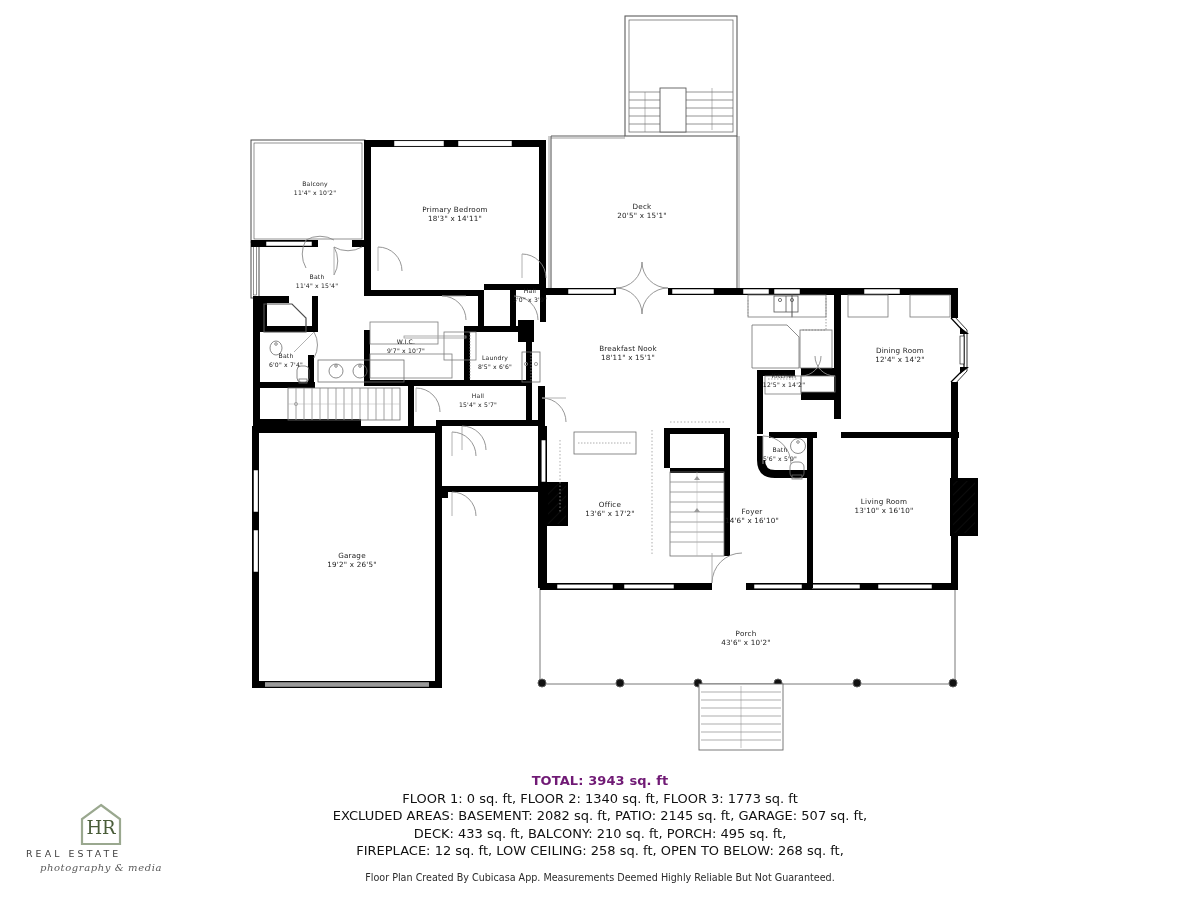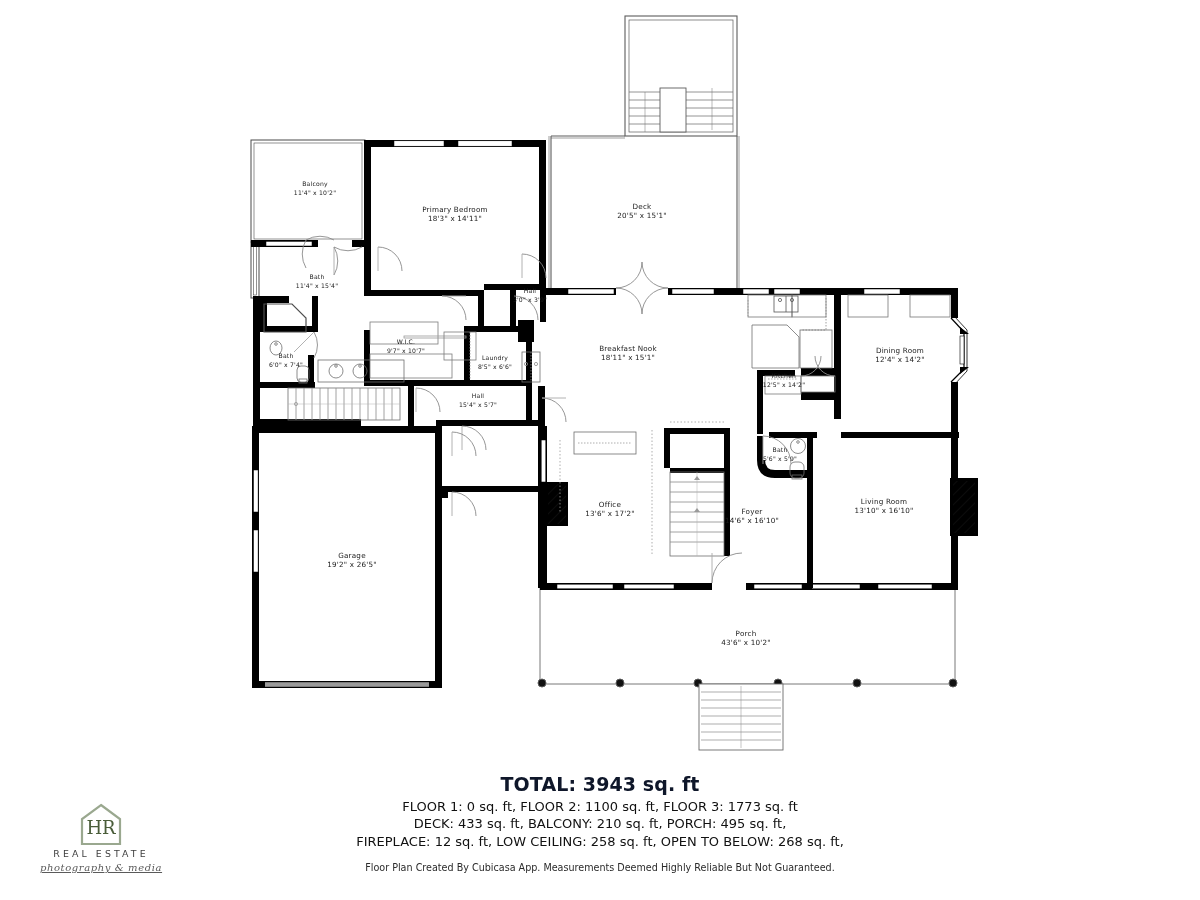--- a/index.html
+++ b/index.html
@@ -16,34 +16,34 @@
   .rmlabel{font-family:"DejaVu Sans","Liberation Sans",sans-serif;font-size:7.2px;fill:#1a1a1a;text-anchor:middle;letter-spacing:.2px;}
   .rmdim{font-family:"DejaVu Sans","Liberation Sans",sans-serif;font-size:7.2px;fill:#1a1a1a;text-anchor:middle;letter-spacing:.2px;}
   .rmlabel.sm{font-size:6.1px;}
   .rmdim.sm{font-size:6.1px;}
 
   
   #summary{
     position:absolute;left:0;top:772px;width:1200px;
     text-align:center;line-height:1.35;
   }
-  #summary .total{font-size:19px;font-weight:bold;letter-spacing:.1px;color:#0f172a;}
+  #summary .total{font-size:13px;font-weight:bold;letter-spacing:.1px;color:#701a75;}
   #summary .line{font-size:13px;color:#111;}
   #summary .disclaimer{font-size:9.6px;color:#2b2b2b;margin-top:12px;}
 
   
   #logo{position:absolute;left:26px;top:802px;width:150px;height:86px;}
   #logo .house{position:relative;width:46px;height:44px;margin:0 auto 2px auto;}
   #logo .brand{
-    font-size:9.4px;letter-spacing:3.1px;color:#3f3f3f;text-align:center;
+    font-size:9.4px;letter-spacing:3.1px;color:#3f3f3f;
     font-family:"DejaVu Sans","Liberation Sans",sans-serif;white-space:nowrap;
   }
   #logo .tag{
     font-size:10px;color:#5a5a5a;text-align:center;margin-top:3px;
-    font-family:"DejaVu Serif","Liberation Serif",serif;font-style:italic;letter-spacing:.6px;text-decoration:underline;
+    font-family:"DejaVu Serif","Liberation Serif",serif;font-style:italic;letter-spacing:.6px;
   }
 </style>
 </head>
 <body>
 
 <div id="plan-wrap">
 <svg id="plan-svg" width="1200" height="780" viewBox="0 0 1200 780">
 
   <defs>
     <pattern id="fphatch" width="7" height="7" patternTransform="rotate(45)" patternUnits="userSpaceOnUse">
@@ -457,21 +457,22 @@
           <text class="rmlabel" x="734" y="636">Porch</text>
           <text class="rmdim" x="734" y="645">43'6" x 10'2"</text>
         </g>
       </g>
 
 </svg>
 </div>
 
 <div id="summary">
   <div class="total">TOTAL: 3943 sq. ft</div>
-  <div class="line">FLOOR 1: 0 sq. ft, FLOOR 2: 1100 sq. ft, FLOOR 3: 1773 sq. ft</div>
+  <div class="line">FLOOR 1: 0 sq. ft, FLOOR 2: 1340 sq. ft, FLOOR 3: 1773 sq. ft</div>
+  <div class="line">EXCLUDED AREAS: BASEMENT: 2082 sq. ft, PATIO: 2145 sq. ft, GARAGE: 507 sq. ft,</div>
   <div class="line">DECK: 433 sq. ft, BALCONY: 210 sq. ft, PORCH: 495 sq. ft,</div>
   <div class="line">FIREPLACE: 12 sq. ft, LOW CEILING: 258 sq. ft, OPEN TO BELOW: 268 sq. ft,</div>
   <div class="disclaimer">Floor Plan Created By Cubicasa App. Measurements Deemed Highly Reliable But Not Guaranteed.</div>
 </div>
 
 <div id="logo">
   <div class="house">
     <svg width="46" height="44" viewBox="0 0 46 44">
       <path d="M23 3 L42 17 L42 42 L4 42 L4 17 Z" fill="none" stroke="#9aa88f" stroke-width="2.2"></path>
       <text x="23" y="32" text-anchor="middle" font-family="DejaVu Serif, Liberation Serif, serif" font-size="18" fill="#4a5d3a">HR</text>

